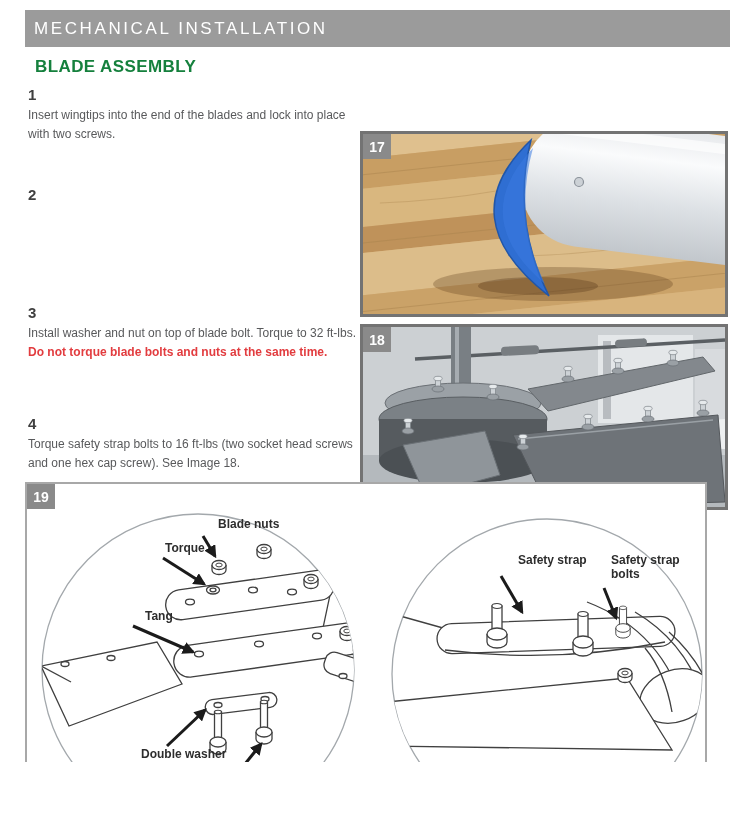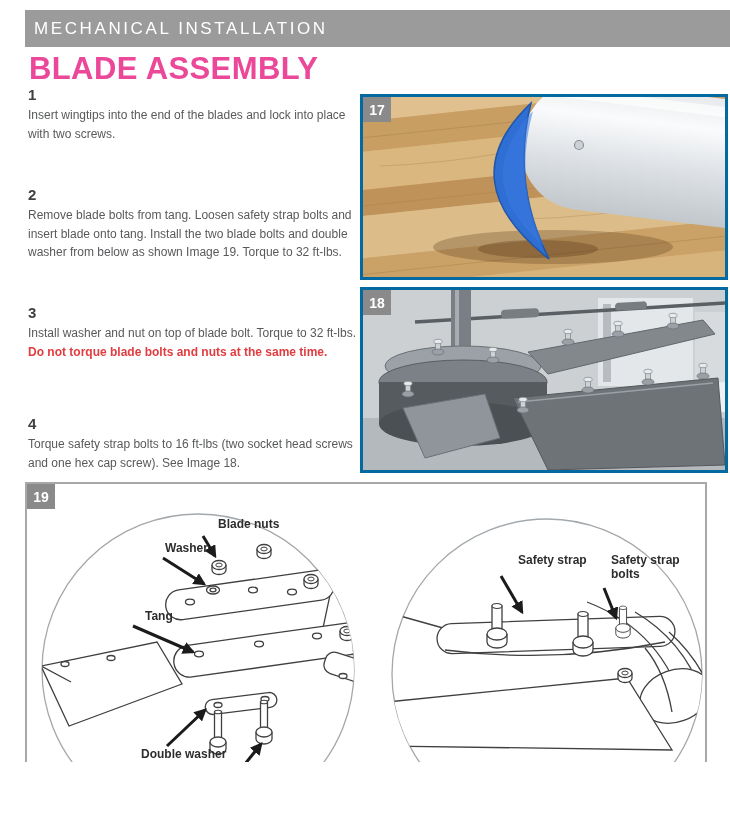--- a/index.html
+++ b/index.html
@@ -6,33 +6,33 @@
   .page{position:relative;width:730px;height:834px;background:#fff;overflow:hidden;
         font-family:"Liberation Sans",sans-serif;}
 
   
   .banner{position:absolute;left:25px;top:10px;width:705px;height:37px;background:#9b9b9b;
           display:flex;align-items:center;}
   .banner span{color:#ffffff;font-size:17px;letter-spacing:2.6px;font-weight:400;
                padding-left:9px;white-space:nowrap;}
 
   
-  .title{position:absolute;left:27px;top:49px;margin:2px;font-size:31px;font-weight:bold;
-         color:#ec4899;letter-spacing:.4px;}
+  .title{position:absolute;left:27px;top:49px;margin:8px;font-size:17px;font-weight:bold;
+         color:#15803d;letter-spacing:.4px;}
 
   
   .step{position:absolute;left:28px;width:334px;}
   .step-num{font-size:15px;font-weight:bold;color:#3f3f3f;margin-bottom:3px;}
   .step-text{font-size:12px;color:#58595b;line-height:1.55;}
   .step-warning{font-size:12px;color:#e23c3f;font-weight:bold;line-height:1.55;}
   .s1{top:86px}.s2{top:186px}.s3{top:304px}.s4{top:415px}
 
   
-  .photo{position:absolute;left:360px;width:368px;height:186px;border:3px solid #0369a1;
-         box-sizing:border-box;overflow:hidden;background:#ddd;}
+  .photo{position:absolute;left:360px;width:368px;height:186px;border:3px solid #737373;
+         box-sizing:border-box;overflow:hidden;background:#ddd;margin-top:37px;}
   .fig17{top:94px}.fig18{top:287px}
   .photo svg{display:block}
 
   
   .badge{position:absolute;left:0;top:0;width:28px;height:25px;background:#8a8a8a;color:#fff;
          font-weight:bold;font-size:14px;display:flex;align-items:center;justify-content:center;
          z-index:3;}
 
   
   .panel{position:absolute;left:25px;top:482px;width:682px;height:280px;background:#fff;
@@ -52,21 +52,20 @@
   </div>
 
   <h1 class="title">BLADE ASSEMBLY</h1>
 
   <div class="step s1">
     <div class="step-num">1</div>
     <div class="step-text">Insert wingtips into the end of the blades and lock into place with two screws.</div>
   </div>
   <div class="step s2">
     <div class="step-num">2</div>
-    <div class="step-text">Remove blade bolts from tang. Loosen safety strap bolts and insert blade onto tang. Install the two blade bolts and double washer from below as shown Image 19. Torque to 32 ft-lbs.</div>
   </div>
   <div class="step s3">
     <div class="step-num">3</div>
     <div class="step-text">Install washer and nut on top of blade bolt. Torque to 32 ft-lbs.</div>
     <div class="step-warning">Do not torque blade bolts and nuts at the same time.</div>
   </div>
   <div class="step s4">
     <div class="step-num">4</div>
     <div class="step-text">Torque safety strap bolts to 16 ft-lbs (two socket head screws and one hex cap screw). See Image 18.</div>
   </div>
@@ -237,21 +236,21 @@
         <line x1="136" y1="74" x2="177" y2="100"></line>
         <line x1="106" y1="142" x2="166" y2="168"></line>
         <line x1="140" y1="262" x2="178" y2="226"></line>
         <line x1="210" y1="290" x2="234" y2="260"></line>
         <line x1="474" y1="92" x2="495" y2="128"></line>
         <line x1="577" y1="104" x2="589" y2="134"></line>
       </g>
     </svg>
 
     <div class="dlabel" style="left:143px;top:34px">Blade nuts</div>
-    <div class="dlabel" style="left:90px;top:58px">Washer</div>
+    <div class="dlabel" style="left:90px;top:58px">Torque</div>
     <div class="dlabel" style="left:70px;top:126px">Tang</div>
     <div class="dlabel" style="left:66px;top:264px">Double washer</div>
     <div class="dlabel" style="left:180px;top:290px">Blade bolts</div>
     <div class="dlabel" style="left:443px;top:70px">Safety strap</div>
     <div class="dlabel wrap" style="left:536px;top:70px">Safety strap bolts</div>
   </div>
 
 </div>
 
 </body></html>

